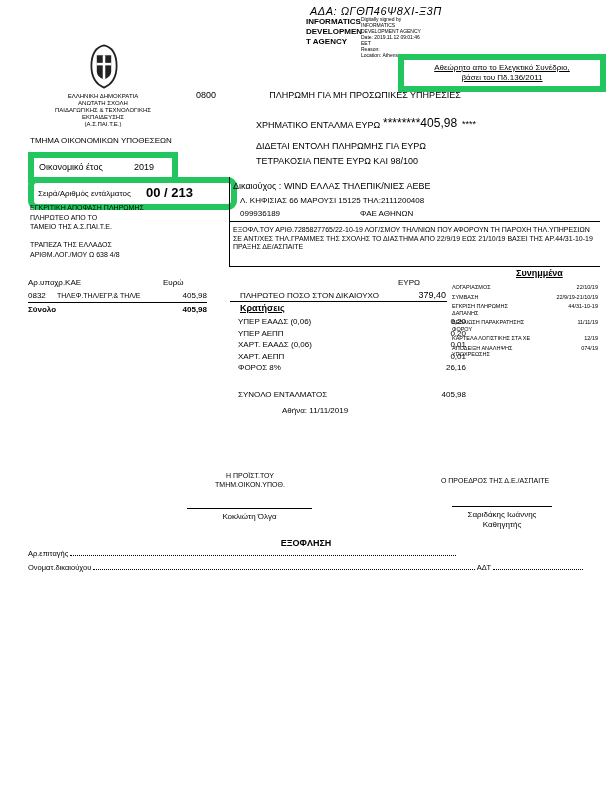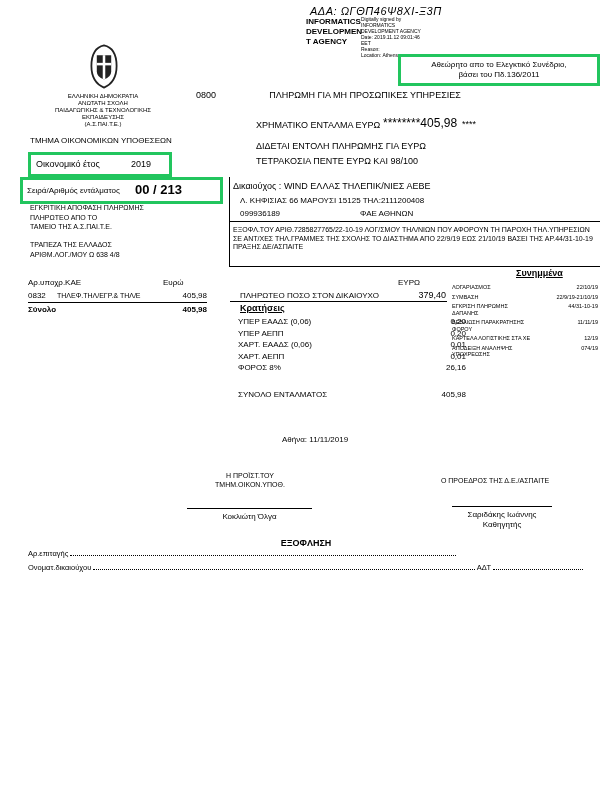--- a/index.html
+++ b/index.html
@@ -12,21 +12,21 @@
   .c{text-align:center;}
   .u{text-decoration:underline;}
   .fs5{font-size:5px;line-height:6px;}
   .fs6{font-size:6px;line-height:7px;}
   .fs7{font-size:7px;line-height:8.5px;}
   .fs8{font-size:8px;line-height:10px;}
   .fs9{font-size:9px;line-height:11px;}
   .fs10{font-size:11px;line-height:12px;font-style:italic;}
   .fs12{font-size:12px;line-height:13px;}
   .fs13{font-size:13px;line-height:14px;}
-  .box{position:absolute;border:3px solid #22c55e;}
+  .box{position:absolute;border:6px solid #22c55e;text-decoration:underline;}
   .hline{position:absolute;border-top:1px solid #000;height:0;}
   .vline{position:absolute;border-left:1px solid #000;width:0;}
   .row{display:flex;justify-content:space-between;}
   .dedrow{display:flex;justify-content:space-between;height:11.6px;font-size:8px;gap:48px;}
   .attrow{display:flex;justify-content:space-between;margin-bottom:3px;}
   .attname{font-size:5.5px;line-height:6.5px;width:82px;white-space:normal;}
   .attref{font-size:5.5px;line-height:6.5px;text-align:right;}
   .dots{flex:1;border-bottom:1.2px dotted #000;margin:0 2px 2px 2px;}
   .setrow{position:absolute;display:flex;align-items:flex-end;font-size:7.5px;}
   .sigline{border-top:1px solid #000;padding-top:3px;text-align:center;}
@@ -81,21 +81,21 @@
   <div class="t fs8" style="left:30px;top:136px;">ΤΜΗΜΑ ΟΙΚΟΝΟΜΙΚΩΝ ΥΠΟΘΕΣΕΩΝ</div>
 
   <div class="t fs9" style="left:256px;top:141px;">ΔΙΔΕΤΑΙ ΕΝΤΟΛΗ ΠΛΗΡΩΜΗΣ ΓΙΑ ΕΥΡΩ</div>
   <div class="t fs9" style="left:256px;top:156px;">ΤΕΤΡΑΚΟΣΙΑ ΠΕΝΤΕ ΕΥΡΩ ΚΑΙ 98/100</div>
 
   <div class="box" style="left:28px;top:152px;width:138px;height:19px;">
     <span class="fs9" style="position:absolute;left:5px;top:4px;">Οικονομικό έτος</span>
     <span class="fs9" style="position:absolute;left:100px;top:4px;">2019</span>
   </div>
 
-  <div class="box" style="left:20px;top:177px;width:197px;height:21px;">
+  <div class="box" style="left:28px;top:177px;width:197px;height:21px;border-radius:9px;">
     <span class="fs8" style="position:absolute;left:4px;top:6px;">Σειρά/Αριθμός εντάλματος</span>
     <span class="fs13 b" style="position:absolute;left:112px;top:3px;">00 / 213</span>
   </div>
 
   <div class="vline" style="left:229px;top:177px;height:90px;"></div>
 
   <div class="t fs9" style="left:233px;top:181px;">
     <span>Δικαιούχος :</span>
     <span>WIND ΕΛΛΑΣ ΤΗΛΕΠΙΚ/ΝΙΕΣ ΑΕΒΕ</span>
   </div>
@@ -178,21 +178,21 @@
     <div class="dedrow">
       <span>ΦΟΡΟΣ 8%</span>
       <span>26,16</span>
     </div>
   </div>
   <div class="t fs8 row" style="left:238px;top:390px;width:228px;">
     <span>ΣΥΝΟΛΟ ΕΝΤΑΛΜΑΤΟΣ</span>
     <span>405,98</span>
   </div>
 
-  <div class="t fs8" style="left:282px;top:406px;margin-top:29px;">Αθήνα: 11/11/2019</div>
+  <div class="t fs8" style="left:282px;top:406px;">Αθήνα: 11/11/2019</div>
 
   <div class="t fs7 c" style="left:195px;top:472px;width:110px;">
     <div>Η ΠΡΟΪΣΤ.ΤΟΥ</div>
     <div>ΤΜΗΜ.ΟΙΚΟΝ.ΥΠΟΘ.</div>
   </div>
   <div class="t fs7 c" style="left:430px;top:477px;width:130px;">Ο ΠΡΟΕΔΡΟΣ ΤΗΣ Δ.Ε./ΑΣΠΑΙΤΕ</div>
 
   <div class="t sigline fs8" style="left:187px;top:508px;width:125px;">Κοκλιώτη  Όλγα</div>
   <div class="t sigline" style="left:452px;top:506px;width:100px;">
     <div class="fs8">Σαριδάκης Ιωάννης</div>

